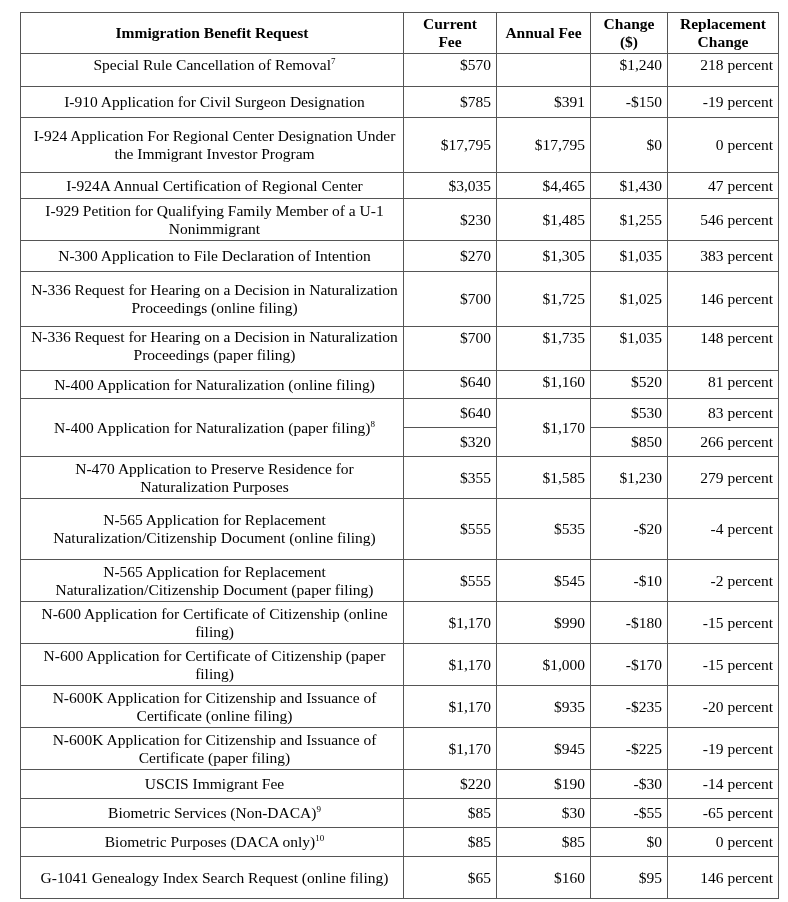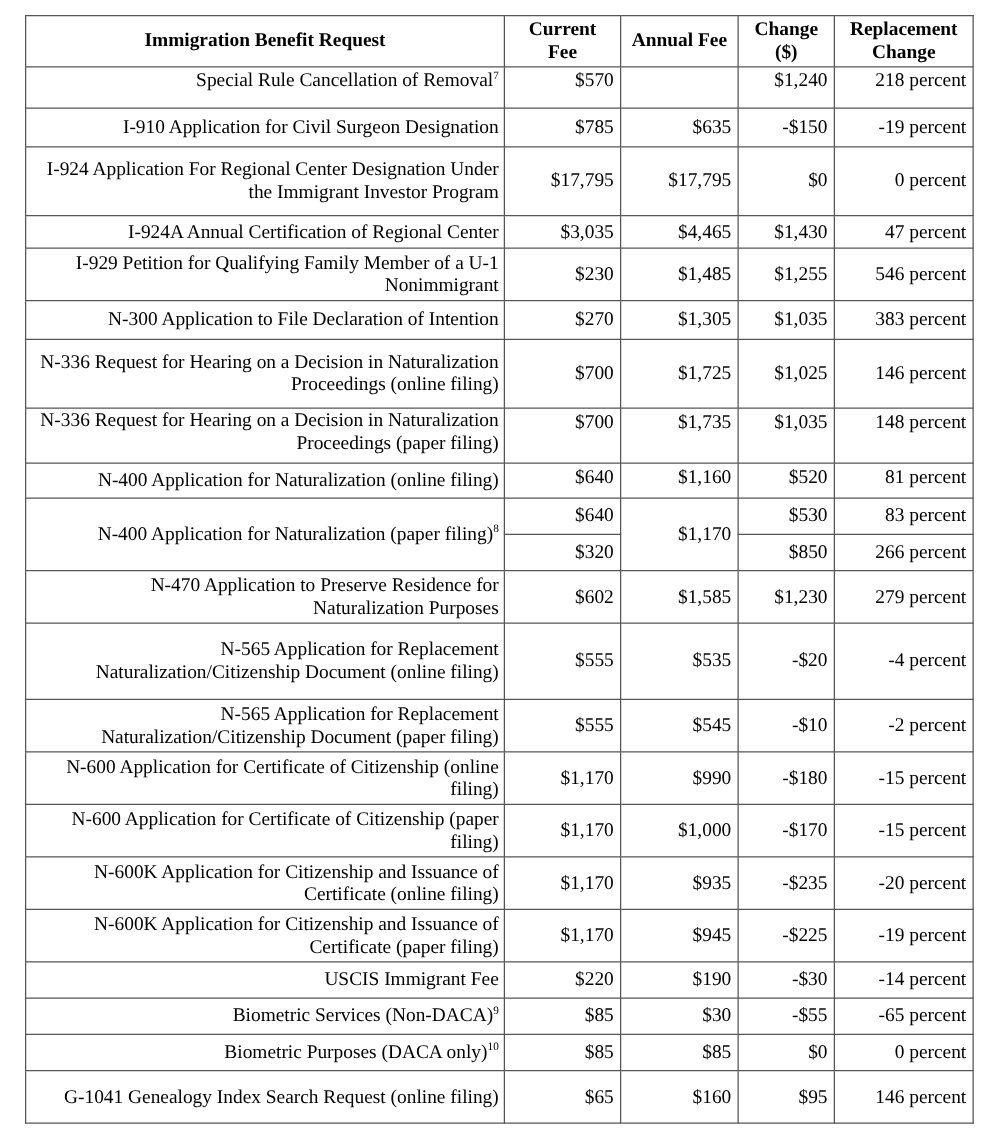--- a/index.html
+++ b/index.html
@@ -12,21 +12,21 @@
   table.fees col.c1 { width: 383px; }
   table.fees col.c2 { width: 93px; }
   table.fees col.c3 { width: 94px; }
   table.fees col.c4 { width: 77px; }
   table.fees col.c5 { width: 111px; }
   table.fees td, table.fees th {
     border: 1px solid #555; padding: 0 5px; vertical-align: middle;
   }
   table.fees th { font-weight: bold; text-align: center; padding: 0 2px; height: 40px; line-height: 18px; }
   table.fees td.num { text-align: right; white-space: nowrap; }
-  table.fees td.name { text-align: right; padding-left: 9px; padding-right: 4px; }
+  table.fees td.name { text-align: center; padding-left: 9px; padding-right: 4px; }
   sup { font-size: 9px; line-height: 0; vertical-align: super; }
   tr.h1 td { height: 30px; }
   tr.h2 td { height: 41px; }
   tr.h2top td.num { vertical-align: top; padding-top: 2px; }
   tr.h3 td { height: 54px; }
   tr.split td { height: 28px; }
 </style>
 </head>
 <body>
 
@@ -53,21 +53,21 @@
       <td class="name" style="vertical-align:top;padding-top:2px"><span>Special Rule Cancellation of Removal</span><sup>7</sup></td>
       <td class="num">$570</td>
       <td class="num"></td>
       <td class="num">$1,240</td>
       <td class="num">218 percent</td>
     </tr>
 
     <tr class="h1">
       <td class="name">I-910 Application for Civil Surgeon Designation</td>
       <td class="num">$785</td>
-      <td class="num">$635</td>
+      <td class="num">$391</td>
       <td class="num">-$150</td>
       <td class="num">-19 percent</td>
     </tr>
 
     <tr class="h3">
       <td class="name">I-924 Application For Regional Center Designation Under the Immigrant Investor Program</td>
       <td class="num">$17,795</td>
       <td class="num">$17,795</td>
       <td class="num">$0</td>
       <td class="num">0 percent</td>
@@ -129,21 +129,21 @@
       <td class="num">83 percent</td>
     </tr>
     <tr class="split">
       <td class="num">$320</td>
       <td class="num">$850</td>
       <td class="num">266 percent</td>
     </tr>
 
     <tr class="h2">
       <td class="name">N-470 Application to Preserve Residence for Naturalization Purposes</td>
-      <td class="num">$602</td>
+      <td class="num">$355</td>
       <td class="num">$1,585</td>
       <td class="num">$1,230</td>
       <td class="num">279 percent</td>
     </tr>
 
     <tr style="height:60px">
       <td class="name" style="height:60px">N-565 Application for Replacement Naturalization/Citizenship Document (online filing)</td>
       <td class="num">$555</td>
       <td class="num">$535</td>
       <td class="num">-$20</td>

